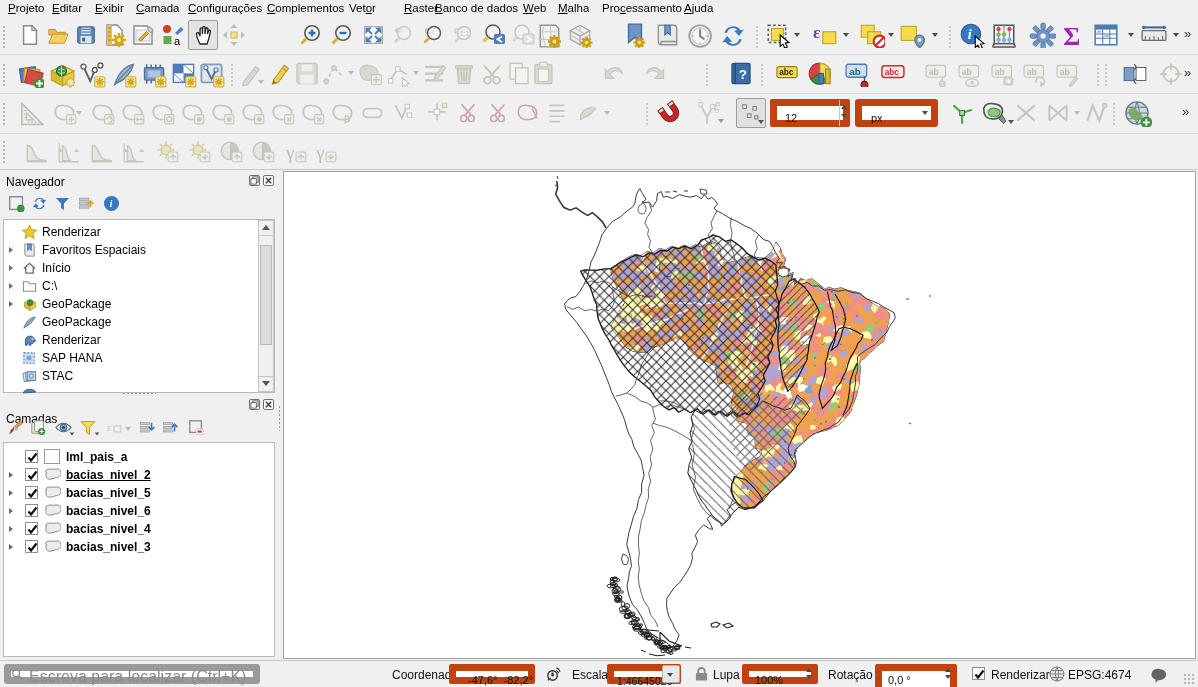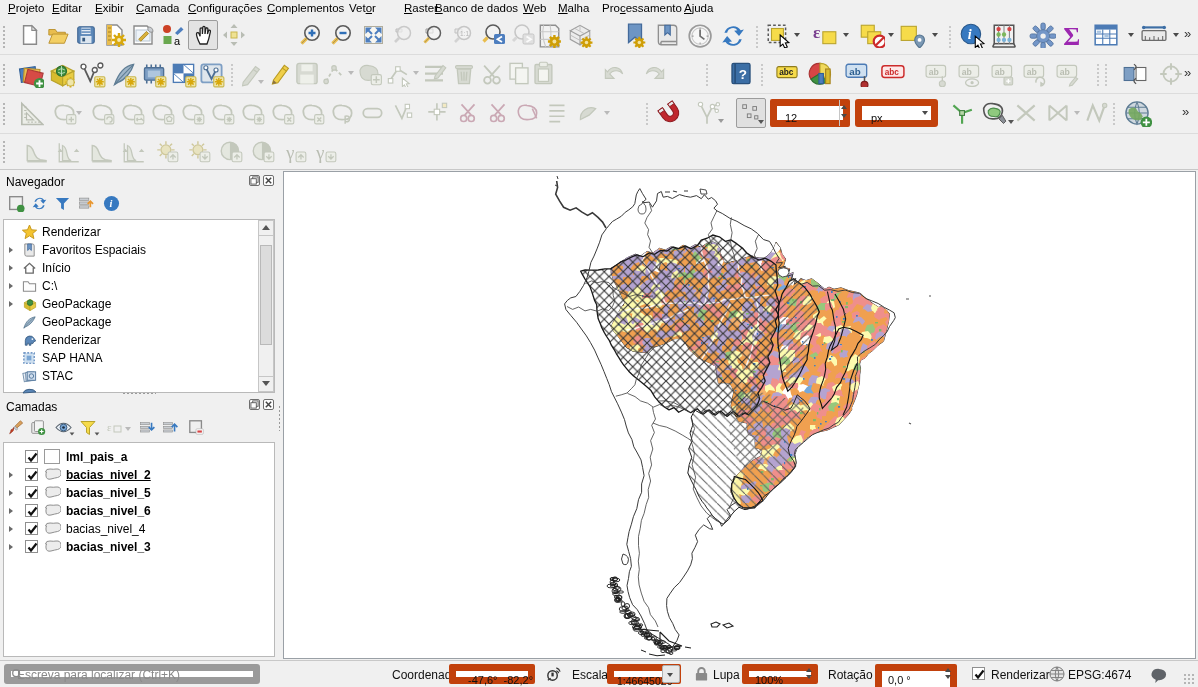--- a/index.html
+++ b/index.html
@@ -748,21 +748,21 @@
       <path d="M1 7 a7 5 0 0 1 13 -1 Z" fill="#5b87b8" stroke="#35597f" stroke-width="0.9"></path>
     </svg>
 <div class="scroll" style="left:258px;top:49px;width:16px;height:172px"></div>
     <div style="position:absolute;left:258px;top:49px;width:16px;height:16px;background:#f0f0f0;border:1px solid #c6c6c6"></div>
     <div class="arr" style="left:262px;top:54px;border-left:4px solid transparent;border-right:4px solid transparent;border-bottom:5px solid #555"></div>
     <div class="sthumb" style="left:260px;top:74px;width:12px;height:100px"></div>
     <div style="position:absolute;left:258px;top:205px;width:16px;height:16px;background:#f0f0f0;border:1px solid #c6c6c6"></div>
     <div class="arr" style="left:262px;top:210px;border-left:4px solid transparent;border-right:4px solid transparent;border-top:5px solid #555"></div>
 </div>
 <div id="camp" style="top:396px;width:277px;height:264px">
-    <div class="panel-title" style="position:absolute;left:6px;top:4px">Camadas</div>
+    <div class="panel-title" style="position:absolute;left:6px;top:16px">Camadas</div>
     <div class="pbtn" style="left:249px;top:3px"><svg width="9" height="9" viewBox="0 0 10 10">
         <rect x="3" y="1" width="6" height="6" fill="none" stroke="#555"></rect>
         <rect x="1" y="3" width="6" height="6" fill="#fdfdfd" stroke="#555"></rect>
       </svg></div>
     <div class="pbtn" style="left:263px;top:3px"><svg width="9" height="9" viewBox="0 0 10 10">
         <path d="M2 2 L8 8 M8 2 L2 8" stroke="#444" stroke-width="1.6"></path>
       </svg></div>
     <svg class="ic" style="left:7px;top:23px;width:17px;height:17px" viewBox="0 0 19 19">
       <path d="M9 8 L15 2 l2.5 2.5 L11 10 Z" fill="#d9a05b" stroke="#a5703a" stroke-width="0.9"></path>
       <path d="M9 8 l3 3 l-1.5 1.5 l-3 -3 Z" fill="#c9cdd2" stroke="#8a8a8a" stroke-width="0.7"></path>
@@ -846,21 +846,21 @@
     <div class="titem" style="left:66px;top:108px;font-weight:bold;">bacias_nivel_6</div>
     <div class="expander" style="left:9px;top:130px"></div>
     <div class="chk" style="left:25px;top:126px">
       <svg width="13" height="13" viewBox="0 0 13 13">
         <path d="M2.5 6.5 L5 9.5 L10.5 2.5" fill="none" stroke="#111" stroke-width="2.2"></path>
       </svg>
     </div>
     <svg class="ic" style="left:44px;top:125px;width:17px;height:15px" viewBox="0 0 17 15">
       <path d="M1.5 5 q0.5 -3.5 4.5 -3 q3.5 0.5 6 0 q4.5 -0.5 5 3.5 q0.5 4 -3.5 5 q-3 0.5 -6.5 1.5 q-4.5 1 -5 -3 q-0.3 -2.2 0.5 -4 Z" fill="#ececec" stroke="#8f8f8f" stroke-width="1"></path>
     </svg>
-    <div class="titem" style="left:66px;top:126px;font-weight:normal;">bacias_nivel_4</div>
+    <div class="titem" style="left:66px;top:126px;font-weight:bold;">bacias_nivel_4</div>
     <div class="expander" style="left:9px;top:148px"></div>
     <div class="chk" style="left:25px;top:144px">
       <svg width="13" height="13" viewBox="0 0 13 13">
         <path d="M2.5 6.5 L5 9.5 L10.5 2.5" fill="none" stroke="#111" stroke-width="2.2"></path>
       </svg>
     </div>
     <svg class="ic" style="left:44px;top:143px;width:17px;height:15px" viewBox="0 0 17 15">
       <path d="M1.5 5 q0.5 -3.5 4.5 -3 q3.5 0.5 6 0 q4.5 -0.5 5 3.5 q0.5 4 -3.5 5 q-3 0.5 -6.5 1.5 q-4.5 1 -5 -3 q-0.3 -2.2 0.5 -4 Z" fill="#ececec" stroke="#8f8f8f" stroke-width="1"></path>
     </svg>
     <div class="titem" style="left:66px;top:144px;font-weight:bold;">bacias_nivel_3</div>
@@ -1925,21 +1925,21 @@
 <path d="M648 653 q8 3 16 1 M640 649 l5 2" stroke="#1c1c1c" stroke-width="1.0" fill="none"></path>
 <path d="M905 298 l3 0 M928 295 l2 0 M843 312 l2 1 M908 422 l2 1" stroke="#555" stroke-width="1.2" fill="none"></path>
 </svg>
   </div>
 <div id="statusbar">
     <div class="sbox" style="left:4px;top:3px;width:256px;height:20px;border-radius:3px;border-color:#9a9a9a"></div>
     <svg class="ic" style="left:11px;top:7px;width:12px;height:12px" viewBox="0 0 14 14">
       <circle cx="6" cy="6" r="4" fill="none" stroke="#8a8a8a" stroke-width="1.5"></circle>
       <path d="M9 9 L13 13" stroke="#8a8a8a" stroke-width="1.5"></path>
     </svg>
-    <div style="position:absolute;left:17px;top:7px;font-size:12px;color:#8a8a8a">Escreva para localizar (Ctrl+K)</div>
+    <div style="position:absolute;left:29px;top:7px;font-size:16px;color:#8a8a8a">Escreva para localizar (Ctrl+K)</div>
     <div class="slabel" style="left:392px">Coordenada</div>
     <div class="sbox" style="left:449px;top:3px;width:86px;height:20px">
       <span style="position:absolute;left:12px;top:3px">-47,6°&nbsp;&nbsp;-82,2°</span>
     </div>
     <svg class="ic" style="left:545px;top:5px;width:17px;height:17px" viewBox="0 0 18 18">
       <circle cx="8" cy="10" r="5" fill="none" stroke="#333" stroke-width="1.5"></circle>
       <rect x="6.8" y="7" width="2.4" height="4" fill="#333"></rect>
       <path d="M12 2 q3 1 4 4 M12 5 q2 0.5 2.5 2.5" stroke="#333" stroke-width="1.3" fill="none"></path>
       <path d="M3 15 l3 -2" stroke="#333" stroke-width="1.2"></path>
     </svg>

